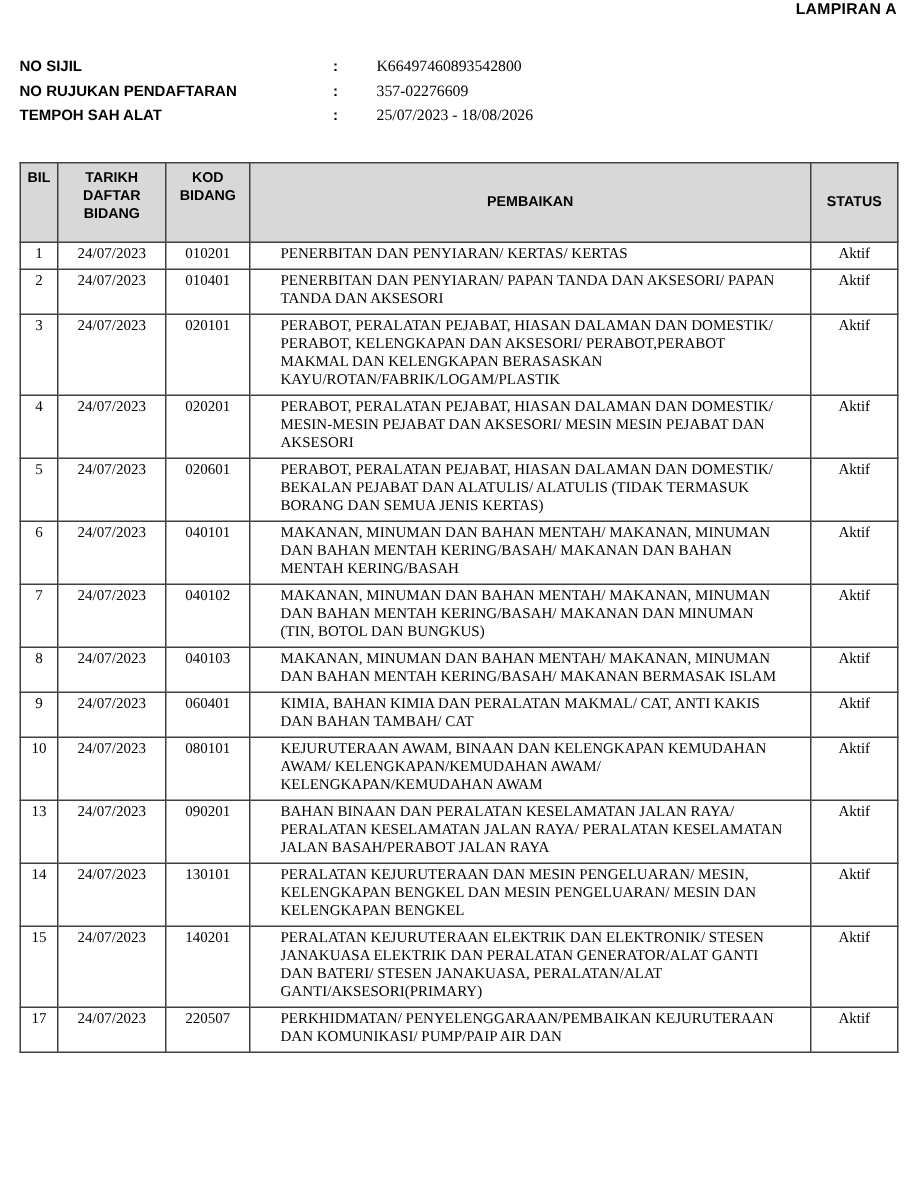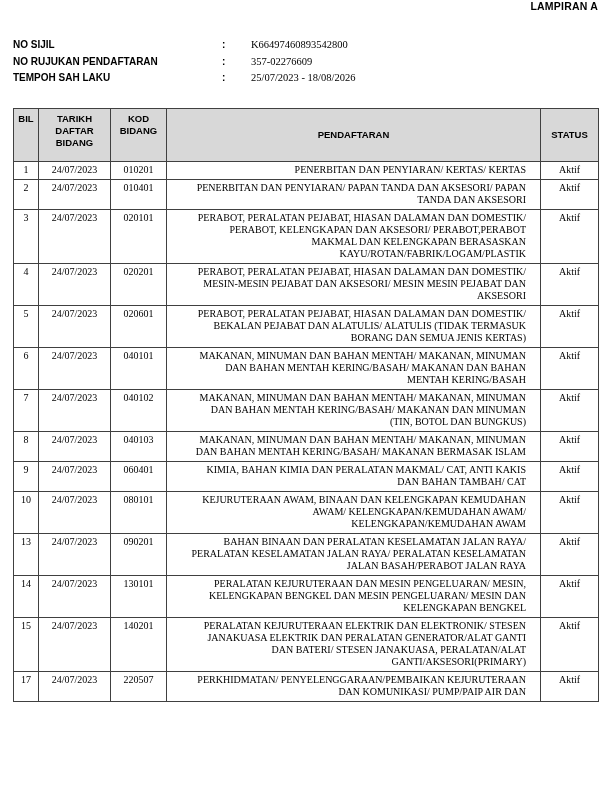--- a/index.html
+++ b/index.html
@@ -66,21 +66,21 @@
   table.main thead th.v-mid { vertical-align: middle; }
   table.main td {
     font-family: "Liberation Serif", serif;
     font-size: 10px;
     line-height: 12px;
     padding: 2px 3px 3px 3px;
     vertical-align: top;
     text-align: center;
   }
   table.main td.c-ket {
-    text-align: right;
+    text-align: left;
     padding-left: 20px;
     padding-right: 14px;
   }
   .col-bil { width: 25px; }
   .col-tarikh { width: 72px; }
   .col-kod { width: 56px; }
   .col-ket { width: 374px; }
   .col-status { width: 58px; }
 </style>
 </head>
@@ -95,40 +95,40 @@
       <span class="info-label">NO SIJIL</span>
       <span class="info-sep">:</span>
       <span class="info-value">K66497460893542800</span>
     </div>
     <div class="info-row">
       <span class="info-label">NO RUJUKAN PENDAFTARAN</span>
       <span class="info-sep">:</span>
       <span class="info-value">357-02276609</span>
     </div>
     <div class="info-row">
-      <span class="info-label">TEMPOH SAH LAKU</span>
+      <span class="info-label">TEMPOH SAH ALAT</span>
       <span class="info-sep">:</span>
       <span class="info-value">25/07/2023 - 18/08/2026</span>
     </div>
   </div>
 
   <table class="main">
     <colgroup>
       <col class="col-bil">
         <col class="col-tarikh">
         <col class="col-kod">
         <col class="col-ket">
         <col class="col-status">
     </colgroup>
     <thead>
       <tr>
         <th>BIL</th>
         <th>TARIKH DAFTAR BIDANG</th>
         <th>KOD BIDANG</th>
-        <th class="v-mid">PENDAFTARAN</th>
+        <th class="v-mid">PEMBAIKAN</th>
         <th class="v-mid">STATUS</th>
       </tr>
     </thead>
     <tbody>
     <tr>
       <td class="c-bil">1</td>
       <td class="c-tarikh">24/07/2023</td>
       <td class="c-kod">010201</td>
       <td class="c-ket">PENERBITAN DAN PENYIARAN/ KERTAS/ KERTAS</td>
       <td class="c-status">Aktif</td>

